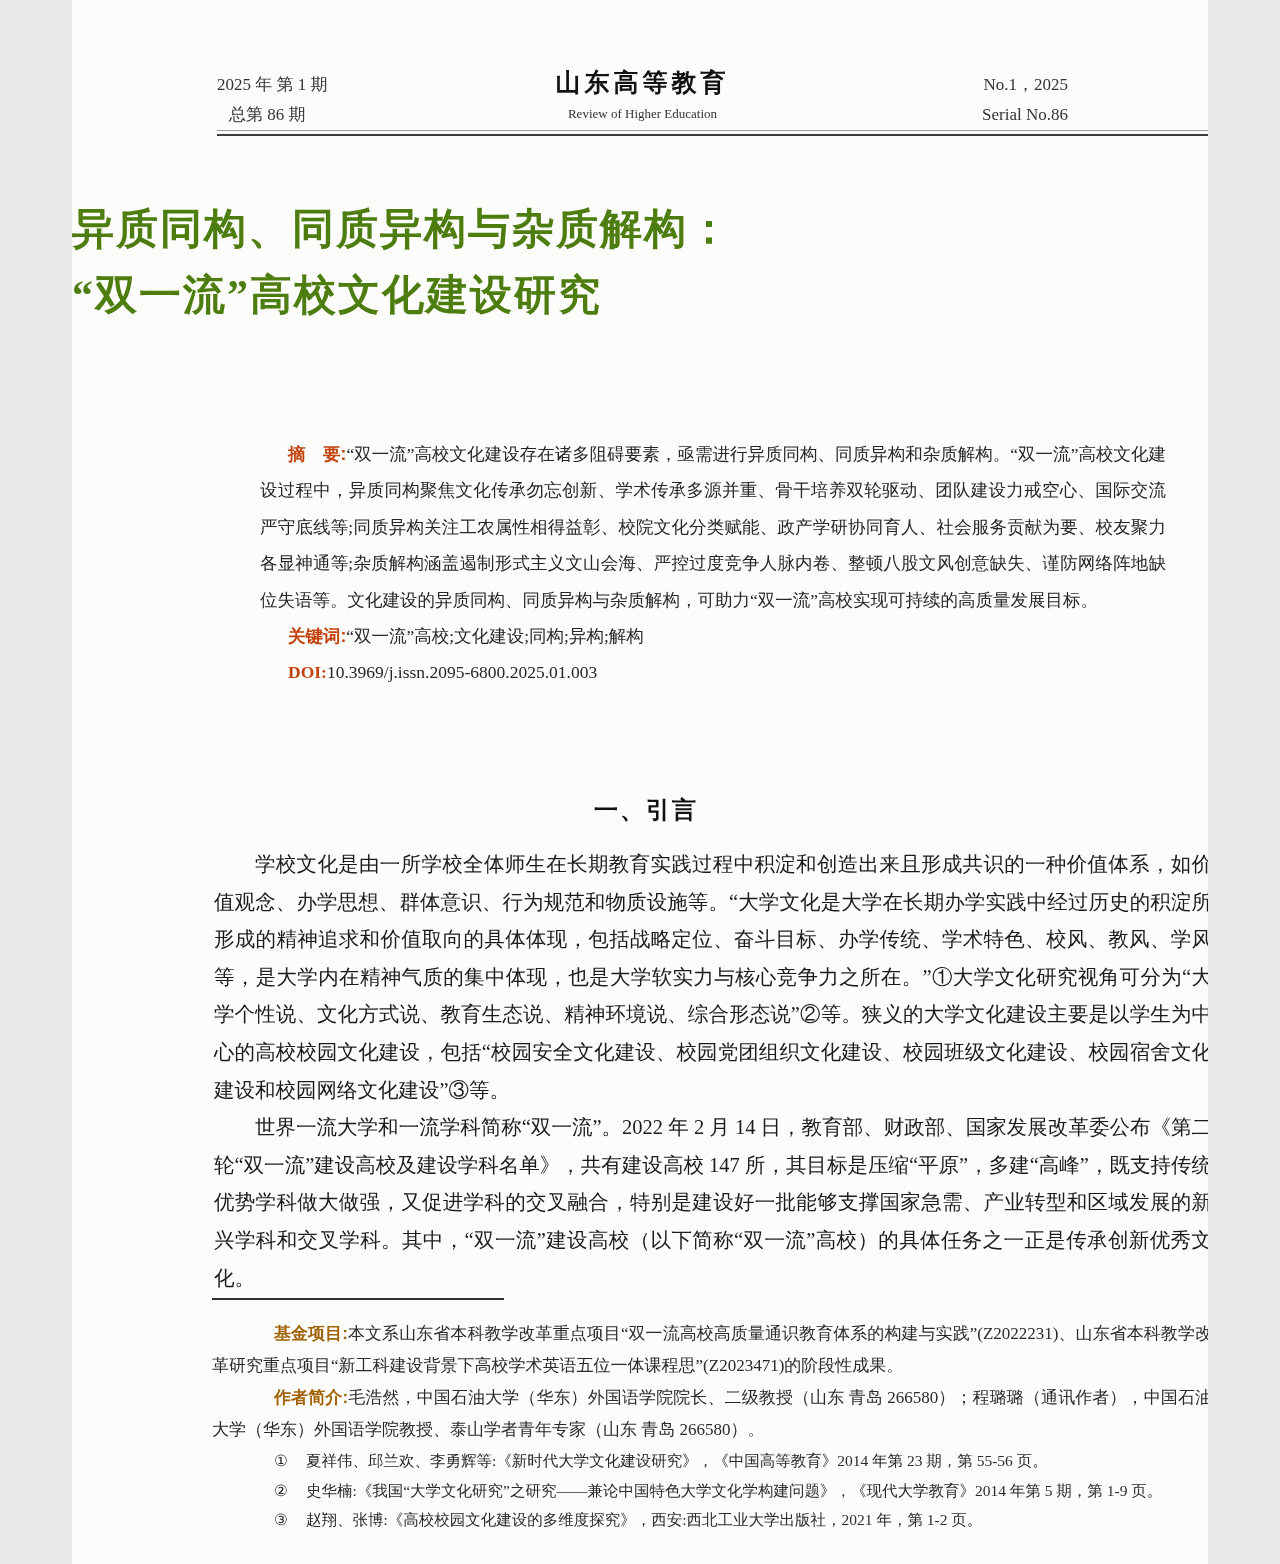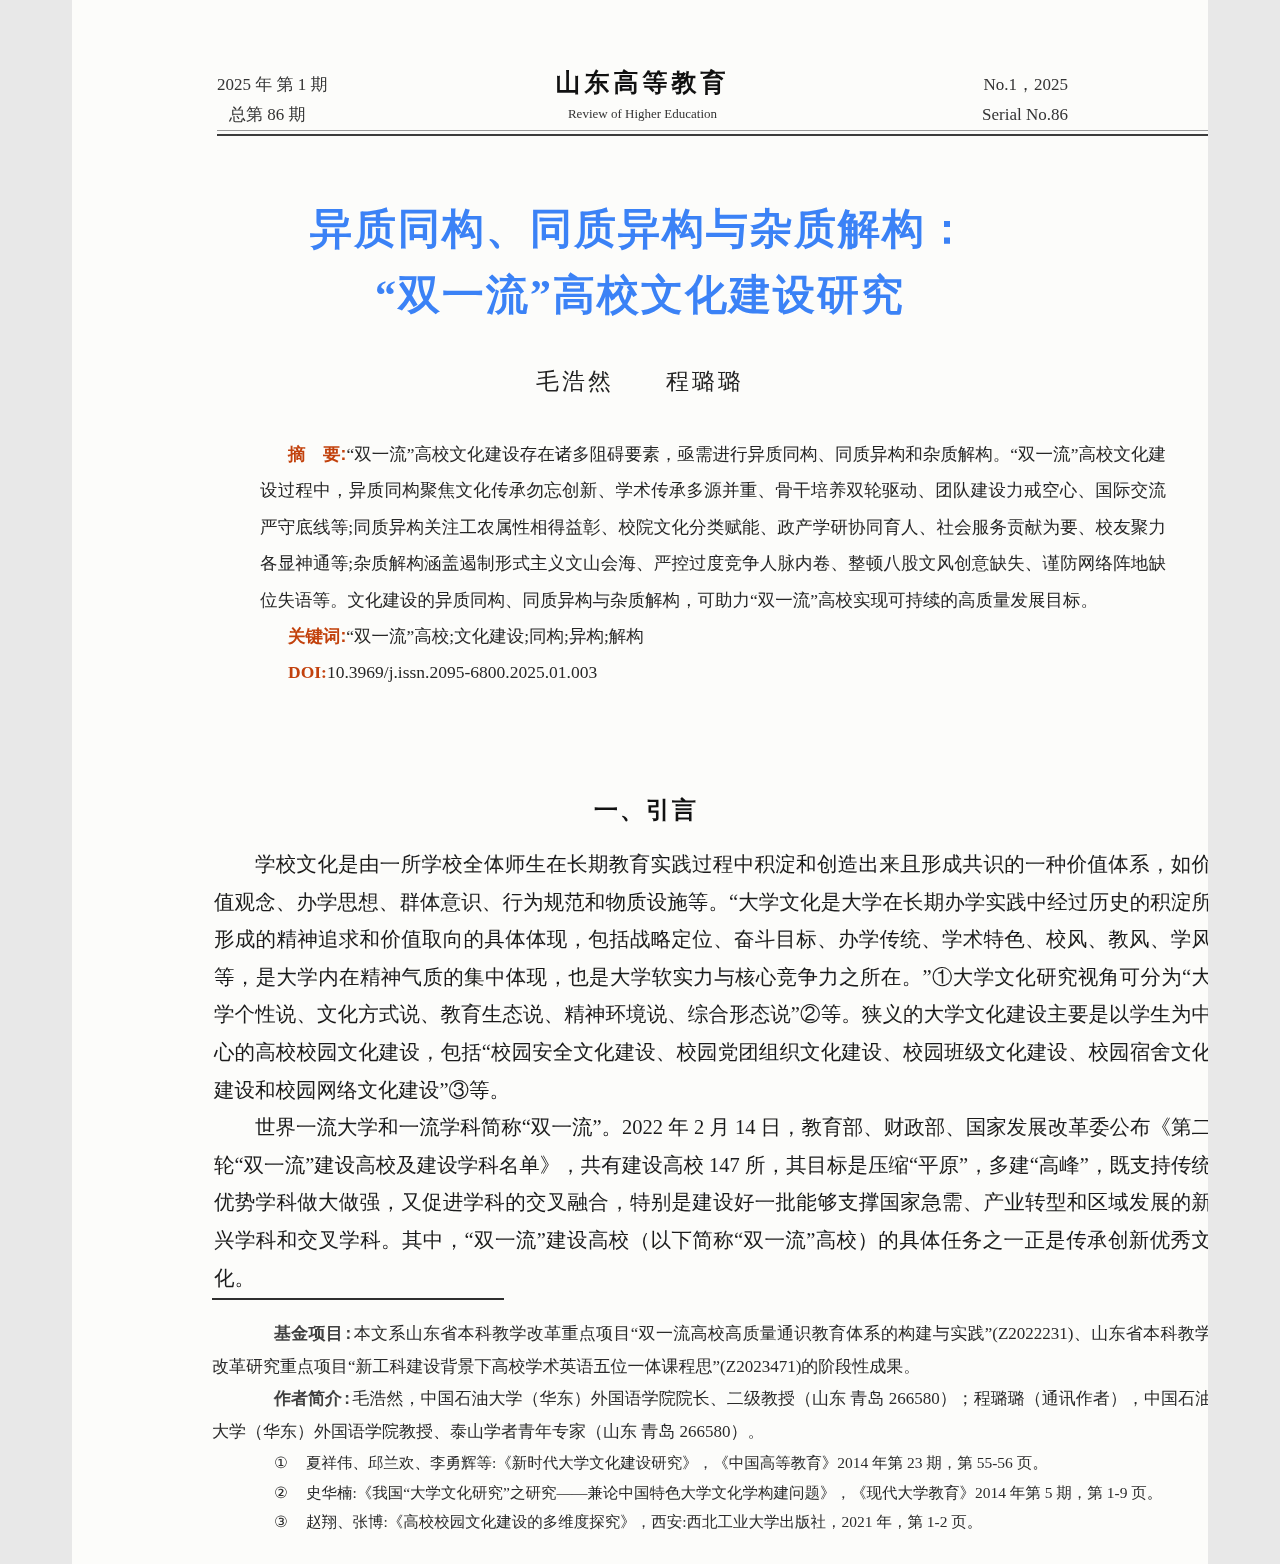--- a/index.html
+++ b/index.html
@@ -29,21 +29,21 @@
     font-weight:bold;font-size:25px;line-height:30px;letter-spacing:4px;color:#111;text-align:center;
   }
   .hdr-en{font-size:13px;line-height:28px;color:#333;}
   .double-rule{
     position:absolute;top:130px;left:145px;width:995px;height:3px;
     border-top:1px solid #9a9a9a;border-bottom:2px solid #3c3c3c;
   }
   
   .title{
     position:absolute;top:196px;left:0;width:100%;
-    text-align:center;font-weight:bold;color:#3b82f6;
+    font-weight:bold;color:#4d7c0f;
     font-size:42px;line-height:66px;letter-spacing:2px;
     margin:0;
   }
   .authors{
     position:absolute;top:366px;left:0;width:100%;
     text-align:center;font-size:23px;letter-spacing:3px;color:#222;
   }
   
   .abs-block{
     position:absolute;top:436px;left:188px;width:906px;
@@ -71,22 +71,22 @@
   .fn-sep{
     position:absolute;top:1298px;left:140px;width:292px;
     border-top:2px solid #2f2f2f;height:0;
   }
   .fn-area{
     position:absolute;top:1318px;left:140px;width:1000px;
     font-size:17px;line-height:32px;text-align:justify;color:#2a2a2a;
   }
   .fn-area p{margin:0;text-indent:62px;}
   .fn-label{
-    font-family:Liberation Mono, monospace;
-    font-weight:bold;color:#404040;
+    font-family:Liberation Sans, sans-serif;
+    font-weight:bold;color:#a16207;
   }
   .ref{
     padding-left:62px;text-indent:0;
     font-size:15.5px;line-height:29.5px;text-align:left;
   }
   .ref-marker{margin-right:18px;}
 </style>
 </head>
 <body>
 
@@ -106,21 +106,20 @@
       <div>Serial No.86</div>
     </div>
   </div>
   <div class="double-rule"></div>
 
   <h1 class="title">
     <div>异质同构、同质异构与杂质解构：</div>
     <div>“双一流”高校文化建设研究</div>
   </h1>
 
-  <div class="authors">毛浩然　　程璐璐</div>
 
   <div class="abs-block">
     <p><span class="label">摘　要:</span><span>“双一流”高校文化建设存在诸多阻碍要素，亟需进行异质同构、同质异构和杂质解构。“双一流”高校文化建设过程中，异质同构聚焦文化传承勿忘创新、学术传承多源并重、骨干培养双轮驱动、团队建设力戒空心、国际交流严守底线等;同质异构关注工农属性相得益彰、校院文化分类赋能、政产学研协同育人、社会服务贡献为要、校友聚力各显神通等;杂质解构涵盖遏制形式主义文山会海、严控过度竞争人脉内卷、整顿八股文风创意缺失、谨防网络阵地缺位失语等。文化建设的异质同构、同质异构与杂质解构，可助力“双一流”高校实现可持续的高质量发展目标。</span></p>
     <p><span class="label">关键词:</span><span>“双一流”高校;文化建设;同构;异构;解构</span></p>
     <p class="doi-line"><span class="label">DOI:</span><span>10.3969/j.issn.2095-6800.2025.01.003</span></p>
   </div>
 
   <h2 class="sec-heading">一、引言</h2>
 
   <div class="body-text">

